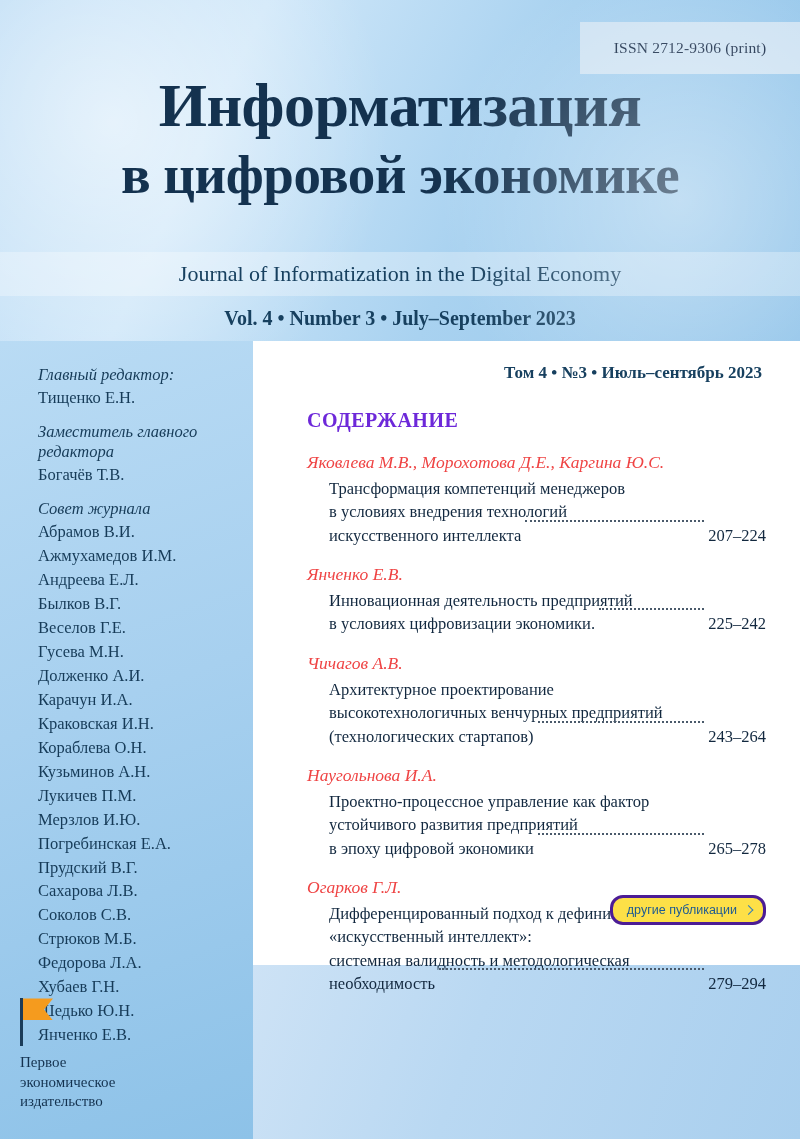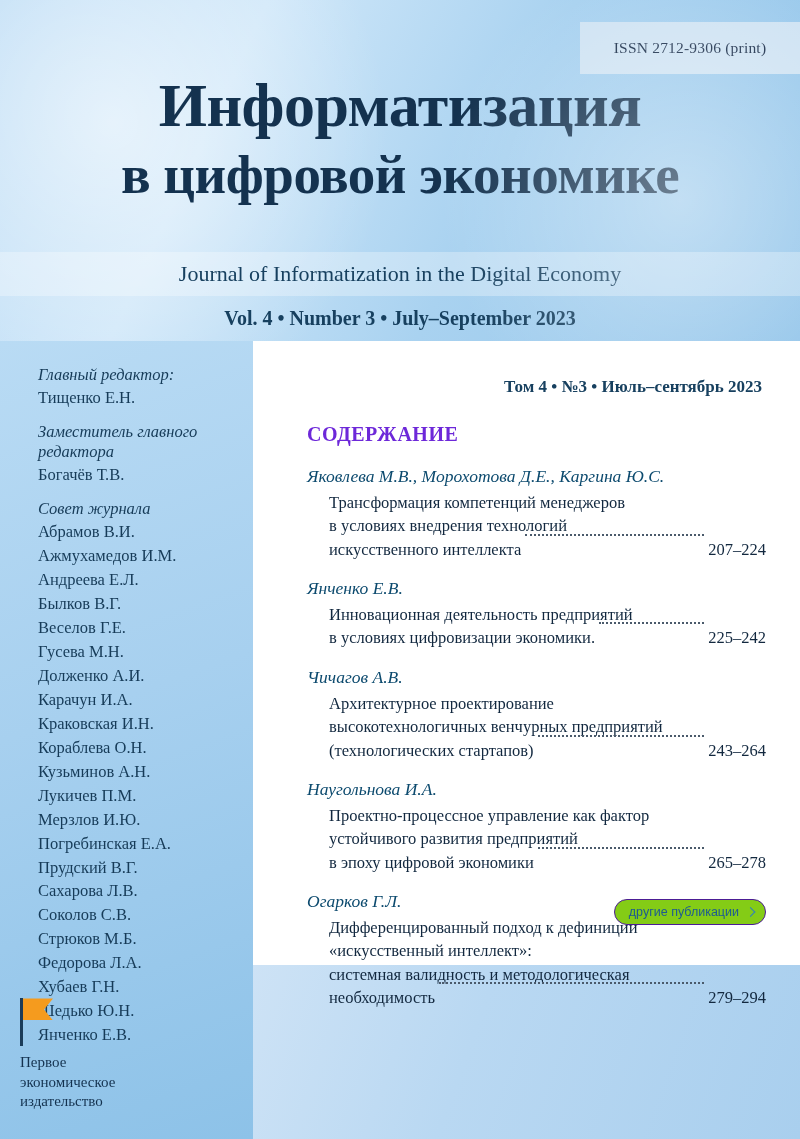--- a/index.html
+++ b/index.html
@@ -72,49 +72,49 @@
     position:absolute; left:20px; bottom:28px; width:210px;
   }
   .flag { width:34px; height:48px; position:relative; margin-bottom:7px; }
   .flag .pole { position:absolute; left:0; top:0; width:3px; height:48px; background:#1b3c59; }
   .flag .cloth { position:absolute; left:3px; top:0; width:30px; height:22px; background:#f59b1e; clip-path: polygon(0 0, 100% 0, 70% 50%, 100% 100%, 0 100%); }
   .pub-text { font-family:"Liberation Serif", serif; font-size:15px; color:#14324f; line-height:1.28; }
   
   .content {
     position:absolute; left:253px; top:341px; width:547px; height:624px;
     background:#ffffff;
-    padding:36px 34px 0 46px;
+    padding:22px 34px 0 46px;
   }
   .issue-ru {
     text-align:right; font-family:"Liberation Serif", serif; font-weight:bold;
     font-size:17px; color:#17405f; margin-bottom:26px; padding-right:4px;
   }
   .toc-head {
     font-family:"Liberation Serif", serif; font-weight:bold; font-size:20px;
     color:#6d28d9; letter-spacing:.5px; margin:0 0 20px 8px;
   }
   .entry { margin:0 0 17px 8px; }
   .authors {
     font-family:"Liberation Serif", serif; font-style:italic; font-size:17.5px;
-    color:#0c4a6e; margin-bottom:3px; line-height:1.25;
+    color:#ef4444; margin-bottom:3px; line-height:1.25;
   }
   .titleline {
     font-family:"Liberation Serif", serif; font-size:16.5px; color:#12283f;
     line-height:1.42; margin-left:22px;
     display:flex; align-items:flex-start;
   }
   .titleline .txt { white-space:pre; }
   .dots { flex:1 1 auto; border-bottom:2px dotted #4a5a6b; transform:translateY(-4px); margin:0 4px; min-width:6px; }
   .pages { white-space:nowrap; }
   .more-btn {
     position:absolute; right:34px; bottom:40px;
-    border:1px solid #4c1d95; border-radius:13px;
+    border:3px solid #4c1d95; border-radius:13px;
     padding:5px 26px 5px 14px;
     font-family:"Liberation Sans", sans-serif; font-size:12.5px; color:#1d5a92;
-    background:#84cc16; position:absolute;
+    background:#fde047; position:absolute;
   }
   .more-btn:after {
     content:""; position:absolute; right:11px; top:50%; transform:translateY(-50%) rotate(45deg);
     width:6px; height:6px; border-right:1.6px solid #2f7dc0; border-top:1.6px solid #2f7dc0;
   }
 </style>
 </head>
 <body>
 
 <div class="cover">

